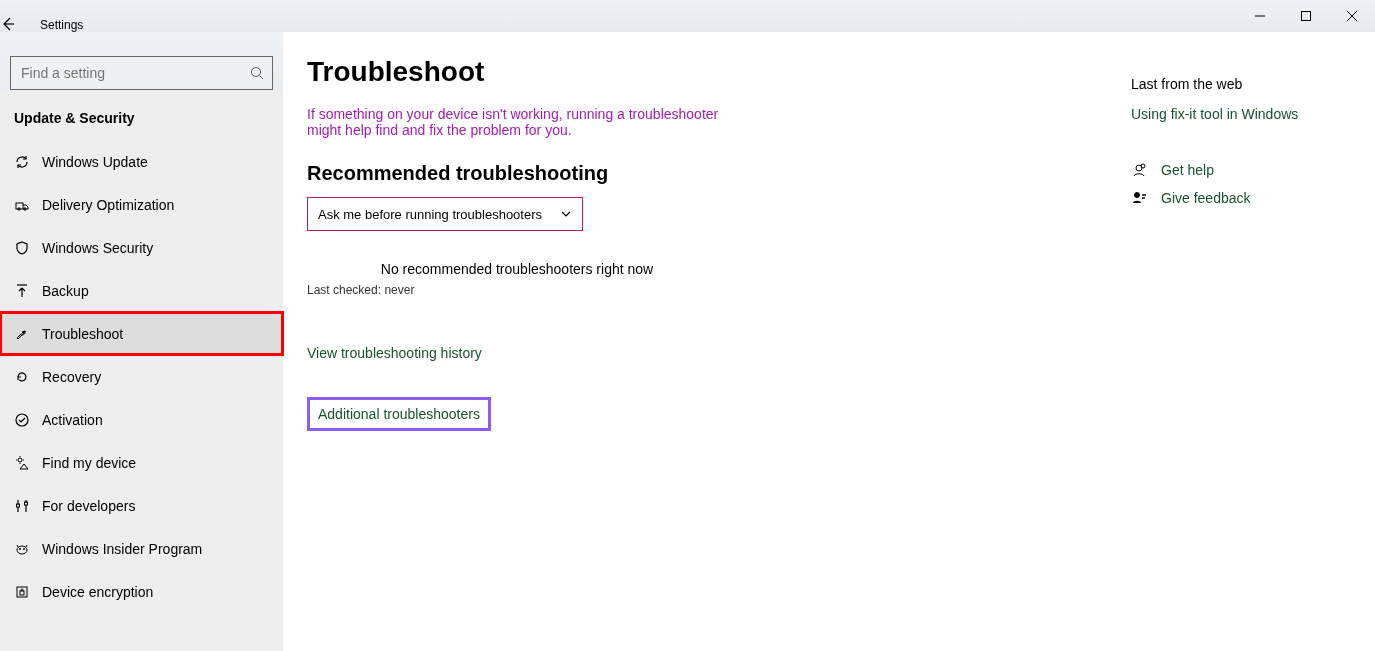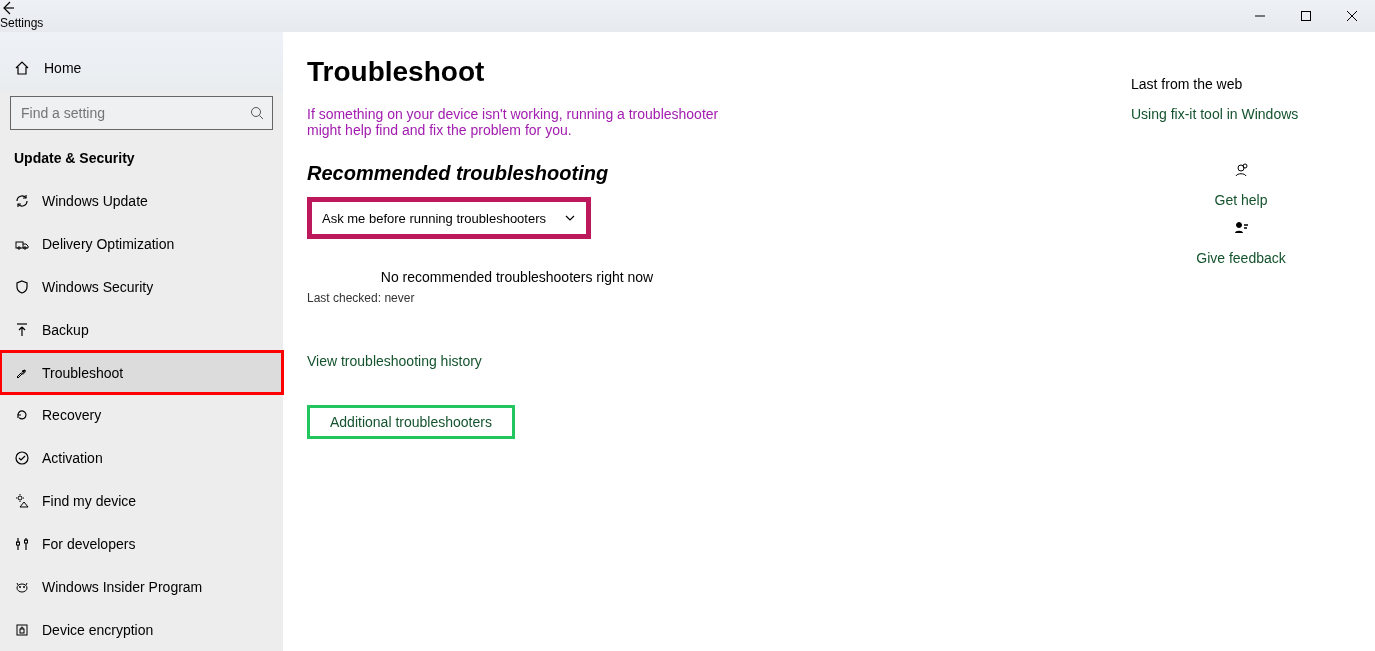--- a/index.html
+++ b/index.html
@@ -15,24 +15,23 @@
   .window {
     display: flex;
     flex-direction: column;
     height: 651px;
     width: 1375px;
     position: relative;
   }
   .titlebar {
     height: 32px;
     display: flex;
-    align-items: flex-start;
+    align-items: flex-end;
     background: linear-gradient(180deg, #eef2f7 0%, #e6e9ee 100%);
     position: relative;
-    flex-direction: column;
   }
   .titlebar .back {
     width: 40px;
     text-align: center;
     font-size: 16px;
   }
   .titlebar .title {
     font-size: 12px;
   }
   .win-controls {
@@ -139,29 +138,28 @@
   .intro {
     font-size: 14px;
     color: #a21caf;
     max-width: 420px;
     margin-bottom: 24px;
   }
   h2.sub {
     font-weight: 600;
     font-size: 20px;
     margin: 0 0 12px 0;
-    font-style: italic;
   }
   .rec-desc {
     font-size: 14px;
     max-width: 420px;
     margin-bottom: 14px;
   }
   .dropdown {
-    border: 5px solid #be185d;
+    border: 1px solid #be185d;
     height: 32px;
     width: 254px;
     display: flex;
     align-items: center;
     justify-content: space-between;
     padding: 0 10px;
     font-size: 13px;
     margin-bottom: 30px;
   }
   .status-line {
@@ -177,40 +175,39 @@
   a.text-link {
     color: #14532d;
     text-decoration: none;
     font-size: 14px;
     display: inline-block;
   }
   .link-block {
     margin-bottom: 36px;
   }
   .link-highlight {
-    border: 3px solid #22c55e;
-    padding: 6px 20px;
+    border: 3px solid #8b5cf6;
+    padding: 6px 8px;
     display: inline-block;
   }
   .right-col {
     margin-left: auto;
     width: 220px;
     padding-top: 20px;
     font-size: 14px;
   }
   .right-col .head {
     font-weight: 400;
     margin-bottom: 14px;
   }
   .right-col .row {
     display: flex;
     align-items: center;
     gap: 14px;
     margin-bottom: 12px;
-    flex-direction: column;
   }
   .right-col .row .ic {
     width: 16px;
     text-align: center;
   }
   svg { display: block; }
 </style>
 </head>
 <body>
 
@@ -241,28 +238,20 @@
             <line x1="10" y1="0" x2="0" y2="10" stroke="#000"></line>
           </svg>
         </div>
     </div>
   </div>
 
   <div class="body">
 
     <div class="sidebar">
 
-      <div class="home-row">
-        <span class="icon">
-          <svg width="16" height="16" viewBox="0 0 16 16">
-              <path d="M2 8 L8 2 L14 8 M4 7 V14 H12 V7" stroke="#000" fill="none" stroke-width="1.2"></path>
-            </svg>
-        </span>
-        <span>Home</span>
-      </div>
 
       <div class="search-wrap">
         <div class="search">
           <input placeholder="Find a setting" style="">
           <span>
             <svg width="14" height="14" viewBox="0 0 14 14">
                 <circle cx="6" cy="6" r="4.5" stroke="#555" fill="none"></circle>
                 <line x1="9.5" y1="9.5" x2="13" y2="13" stroke="#555"></line>
               </svg>
           </span>

